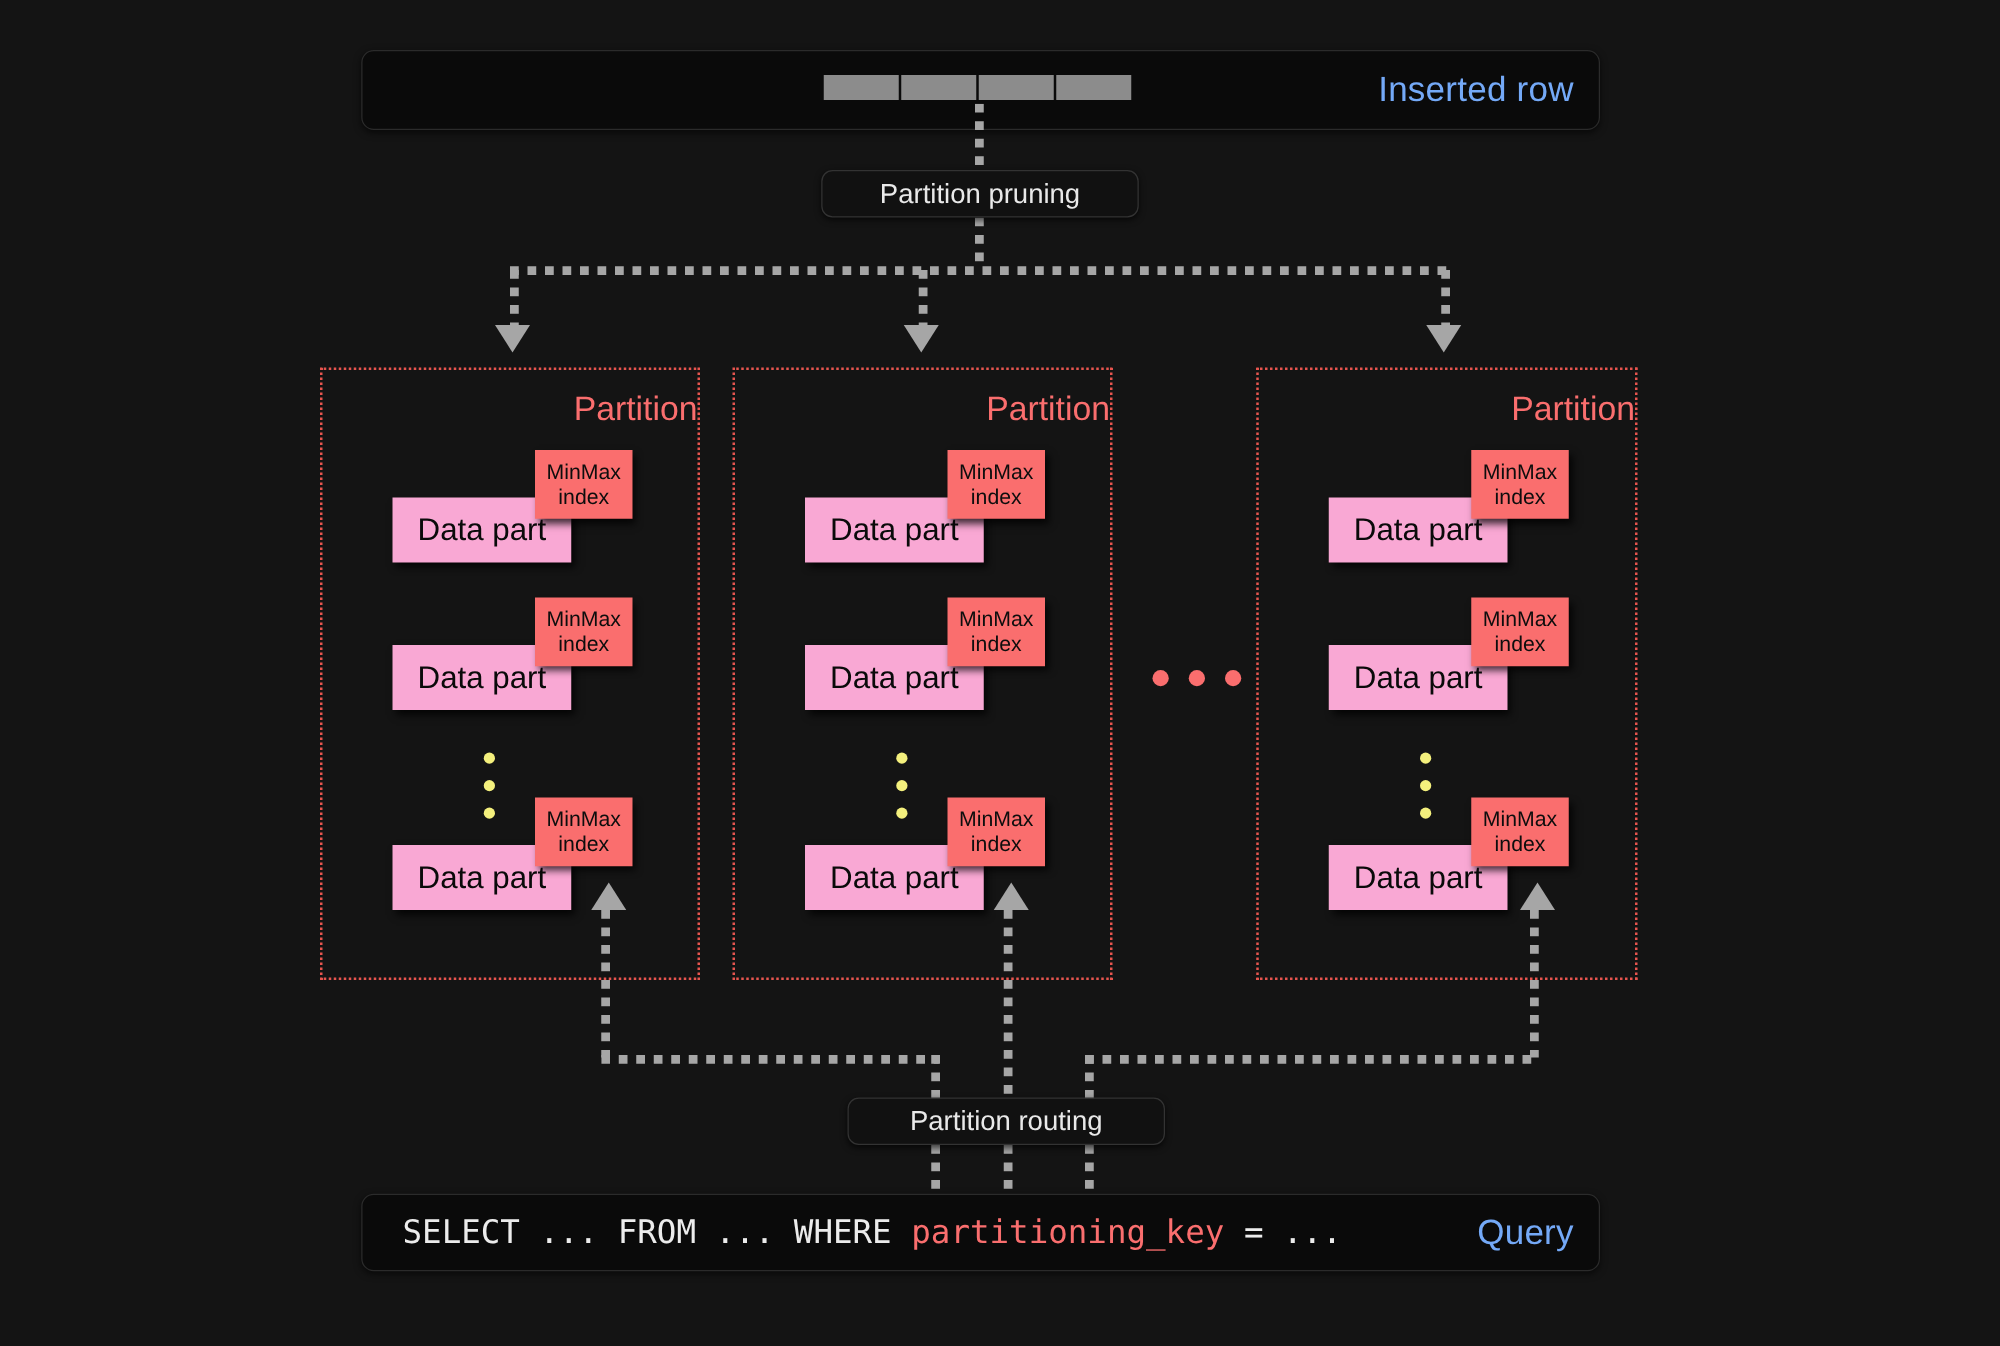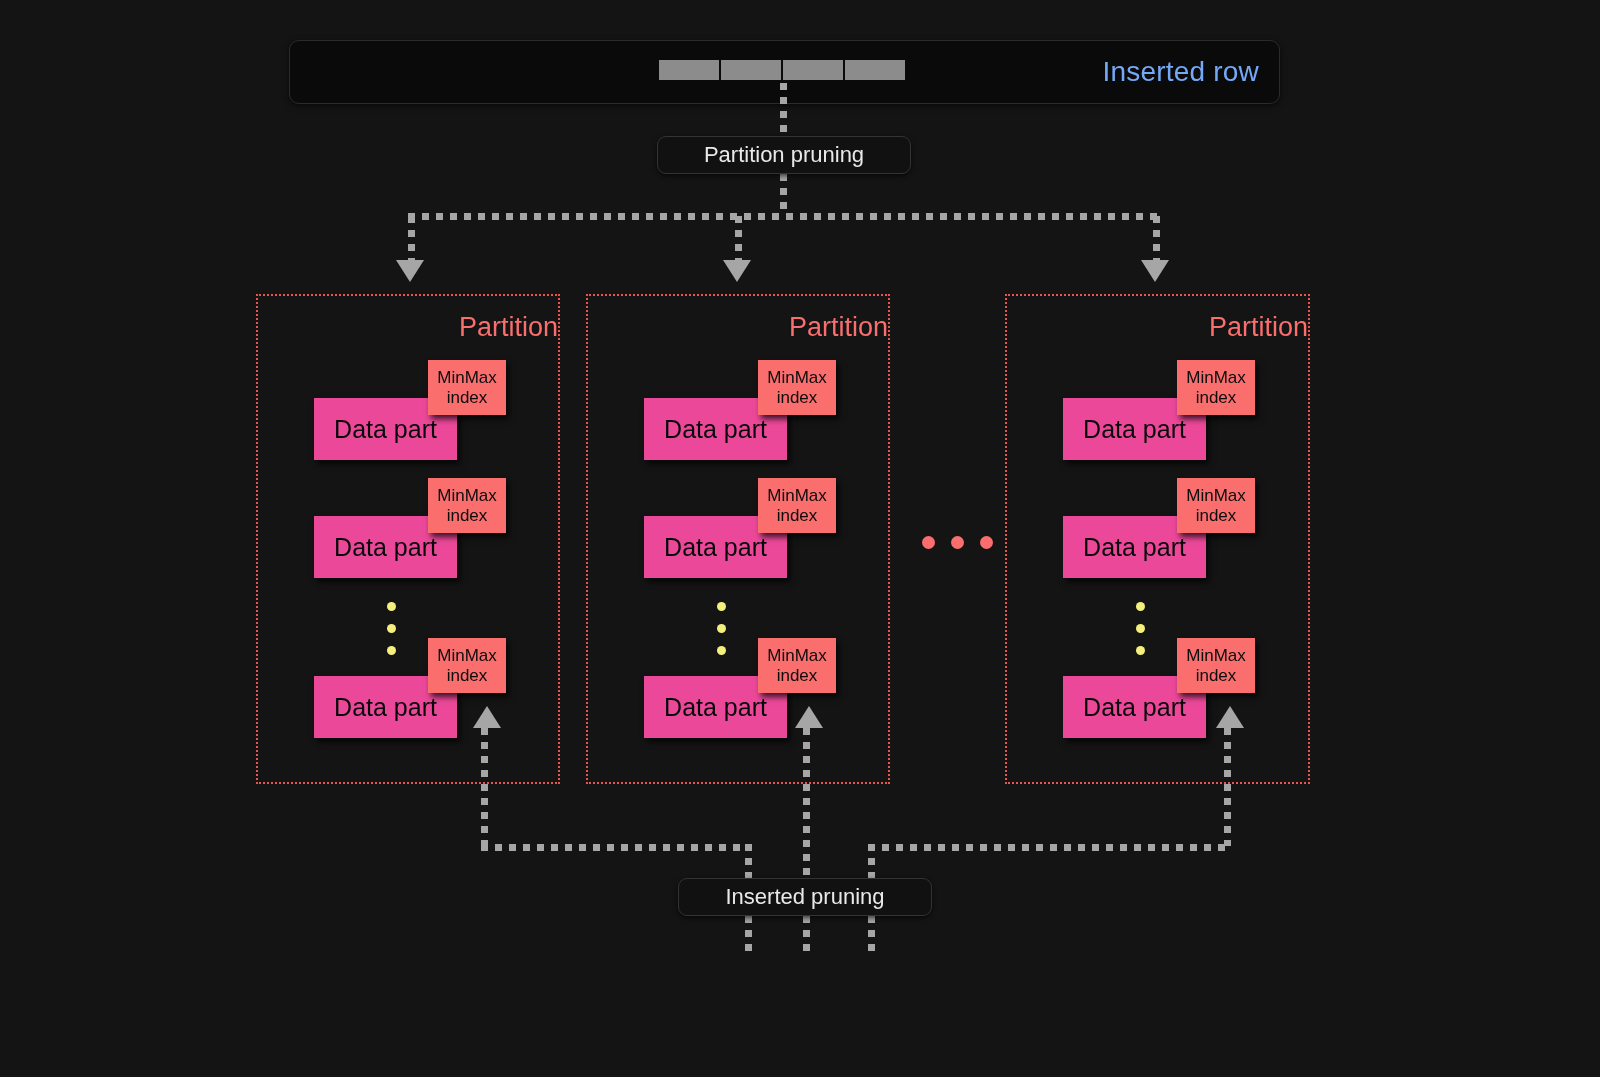--- a/index.html
+++ b/index.html
@@ -131,22 +131,22 @@
     width: 200px;
     height: 62px;
   }
   .part-row.r1 { top: 102px; }
   .part-row.r2 { top: 220px; }
   .part-row.r3 { top: 380px; }
 
   .data-part {
     position: absolute;
     left: 0; top: 0;
-    width: 143px; height: 62px;
-    background: #ec4899;
+    width: 143px; height: 52px;
+    background: #f9a8d4;
     color: #0a0a0a;
     font-size: 25px;
     display: flex;
     align-items: center;
     justify-content: center;
     box-shadow: 3px 4px 6px rgba(0,0,0,.75);
   }
 
   .minmax-index {
     position: absolute;
@@ -371,20 +371,24 @@
 
   <div class="arrow-up" style="left:1216px; top:706px;"></div>
   <div class="dv" style="left:1224px; top:728px; height:118px;"></div>
 
   <div class="dh" style="left:481px; top:844px; width:270px;"></div>
   <div class="dh" style="left:868px; top:844px; width:363px;"></div>
 
   <div class="dv" style="left:745px; top:844px; height:38px;"></div>
   <div class="dv" style="left:868px; top:844px; height:38px;"></div>
 
-  <div class="pill" id="partition-pruning">Inserted pruning</div>
+  <div class="pill" id="partition-pruning">Partition routing</div>
 
   <div class="dv" style="left:745px; top:916px; height:40px;"></div>
   <div class="dv" style="left:803px; top:916px; height:40px;"></div>
   <div class="dv" style="left:868px; top:916px; height:40px;"></div>
 
+  <div class="bar" id="query-bar">
+    <div id="query-text"><span>SELECT ... FROM ... WHERE </span><span class="kw">partitioning_key</span><span> = ...</span></div>
+    <div class="bar-label">Query</div>
+  </div>
 
 </div>
 
 </body></html>

